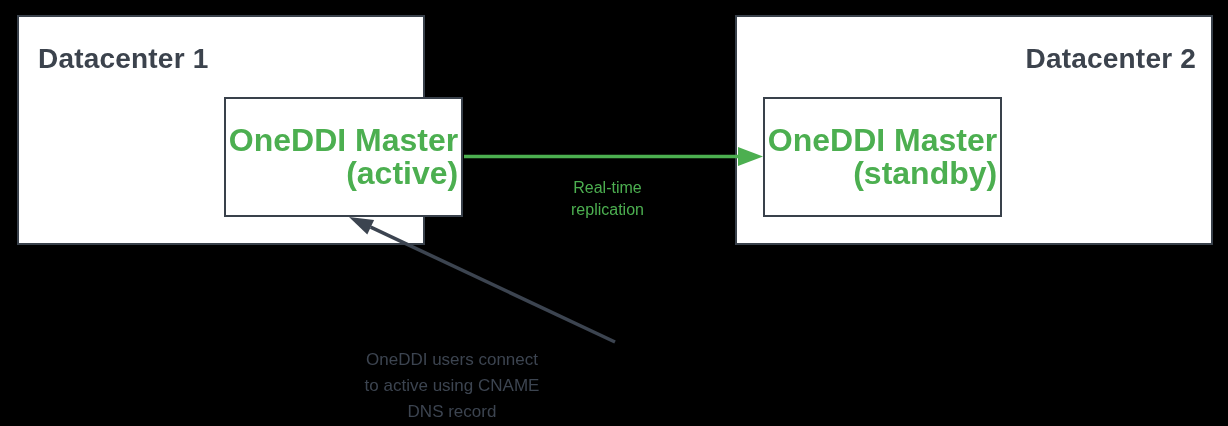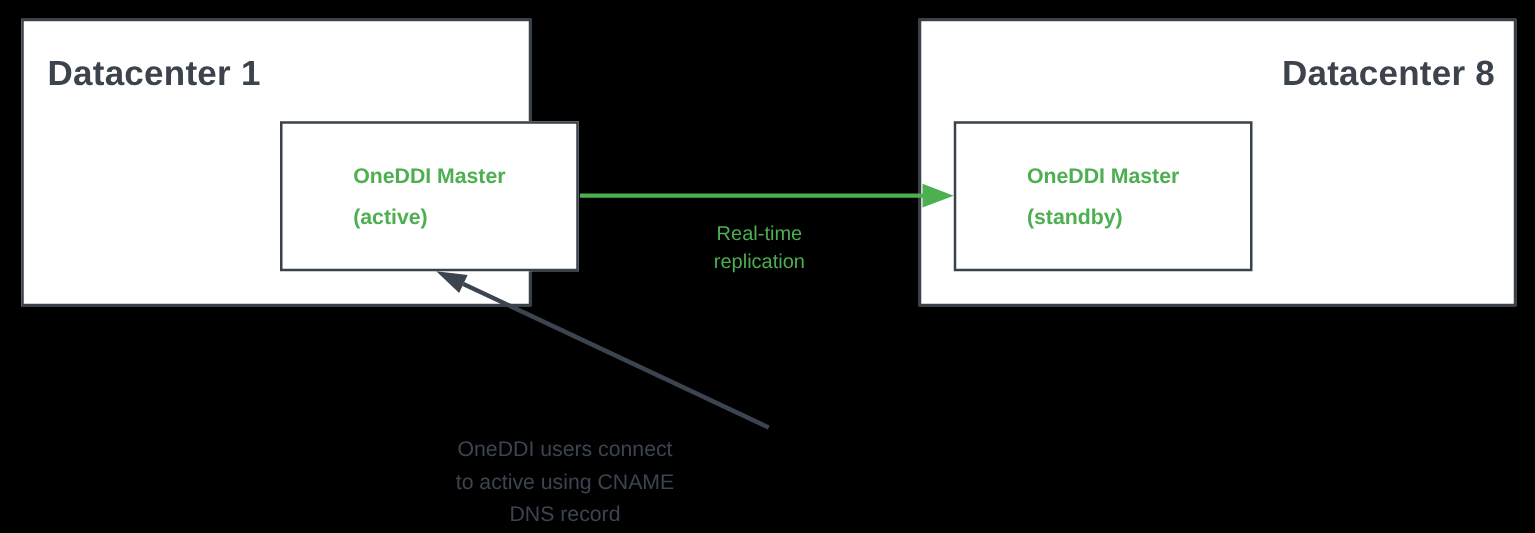--- a/index.html
+++ b/index.html
@@ -46,25 +46,25 @@
     background: #ffffff;
     border: 2px solid #39414b;
     box-sizing: border-box;
     display: flex;
     align-items: center;
     justify-content: center;
   }
   #node-active  { left: 205px; }
   #node-standby { left: 26px; }
   .node-label {
-    font-size: 17px;
+    font-size: 32px;
     font-weight: bold;
     line-height: 33px;
     color: #4caf50;
-    text-align: left;
+    text-align: right;
     white-space: pre-line;
   }
   #arrow-layer {
     position: absolute;
     left: 0; top: 0;
     width: 1228px;
     height: 426px;
     pointer-events: none;
   }
   .float-label {
@@ -98,21 +98,21 @@
 
   <div class="dc-box" id="dc1">
     <div class="dc-title">Datacenter 1</div>
     <div class="node-box" id="node-active">
       <div class="node-label">OneDDI Master
 (active)</div>
     </div>
   </div>
 
   <div class="dc-box" id="dc2">
-    <div class="dc-title">Datacenter 8</div>
+    <div class="dc-title">Datacenter 2</div>
     <div class="node-box" id="node-standby">
       <div class="node-label">OneDDI Master
 (standby)</div>
     </div>
   </div>
 
   <svg id="arrow-layer" viewBox="0 0 1228 426" xmlns="http://www.w3.org/2000/svg">
 
     <g>
       <line x1="464" y1="156.5" x2="740" y2="156.5" stroke="#4caf50" stroke-width="3.5"></line>

